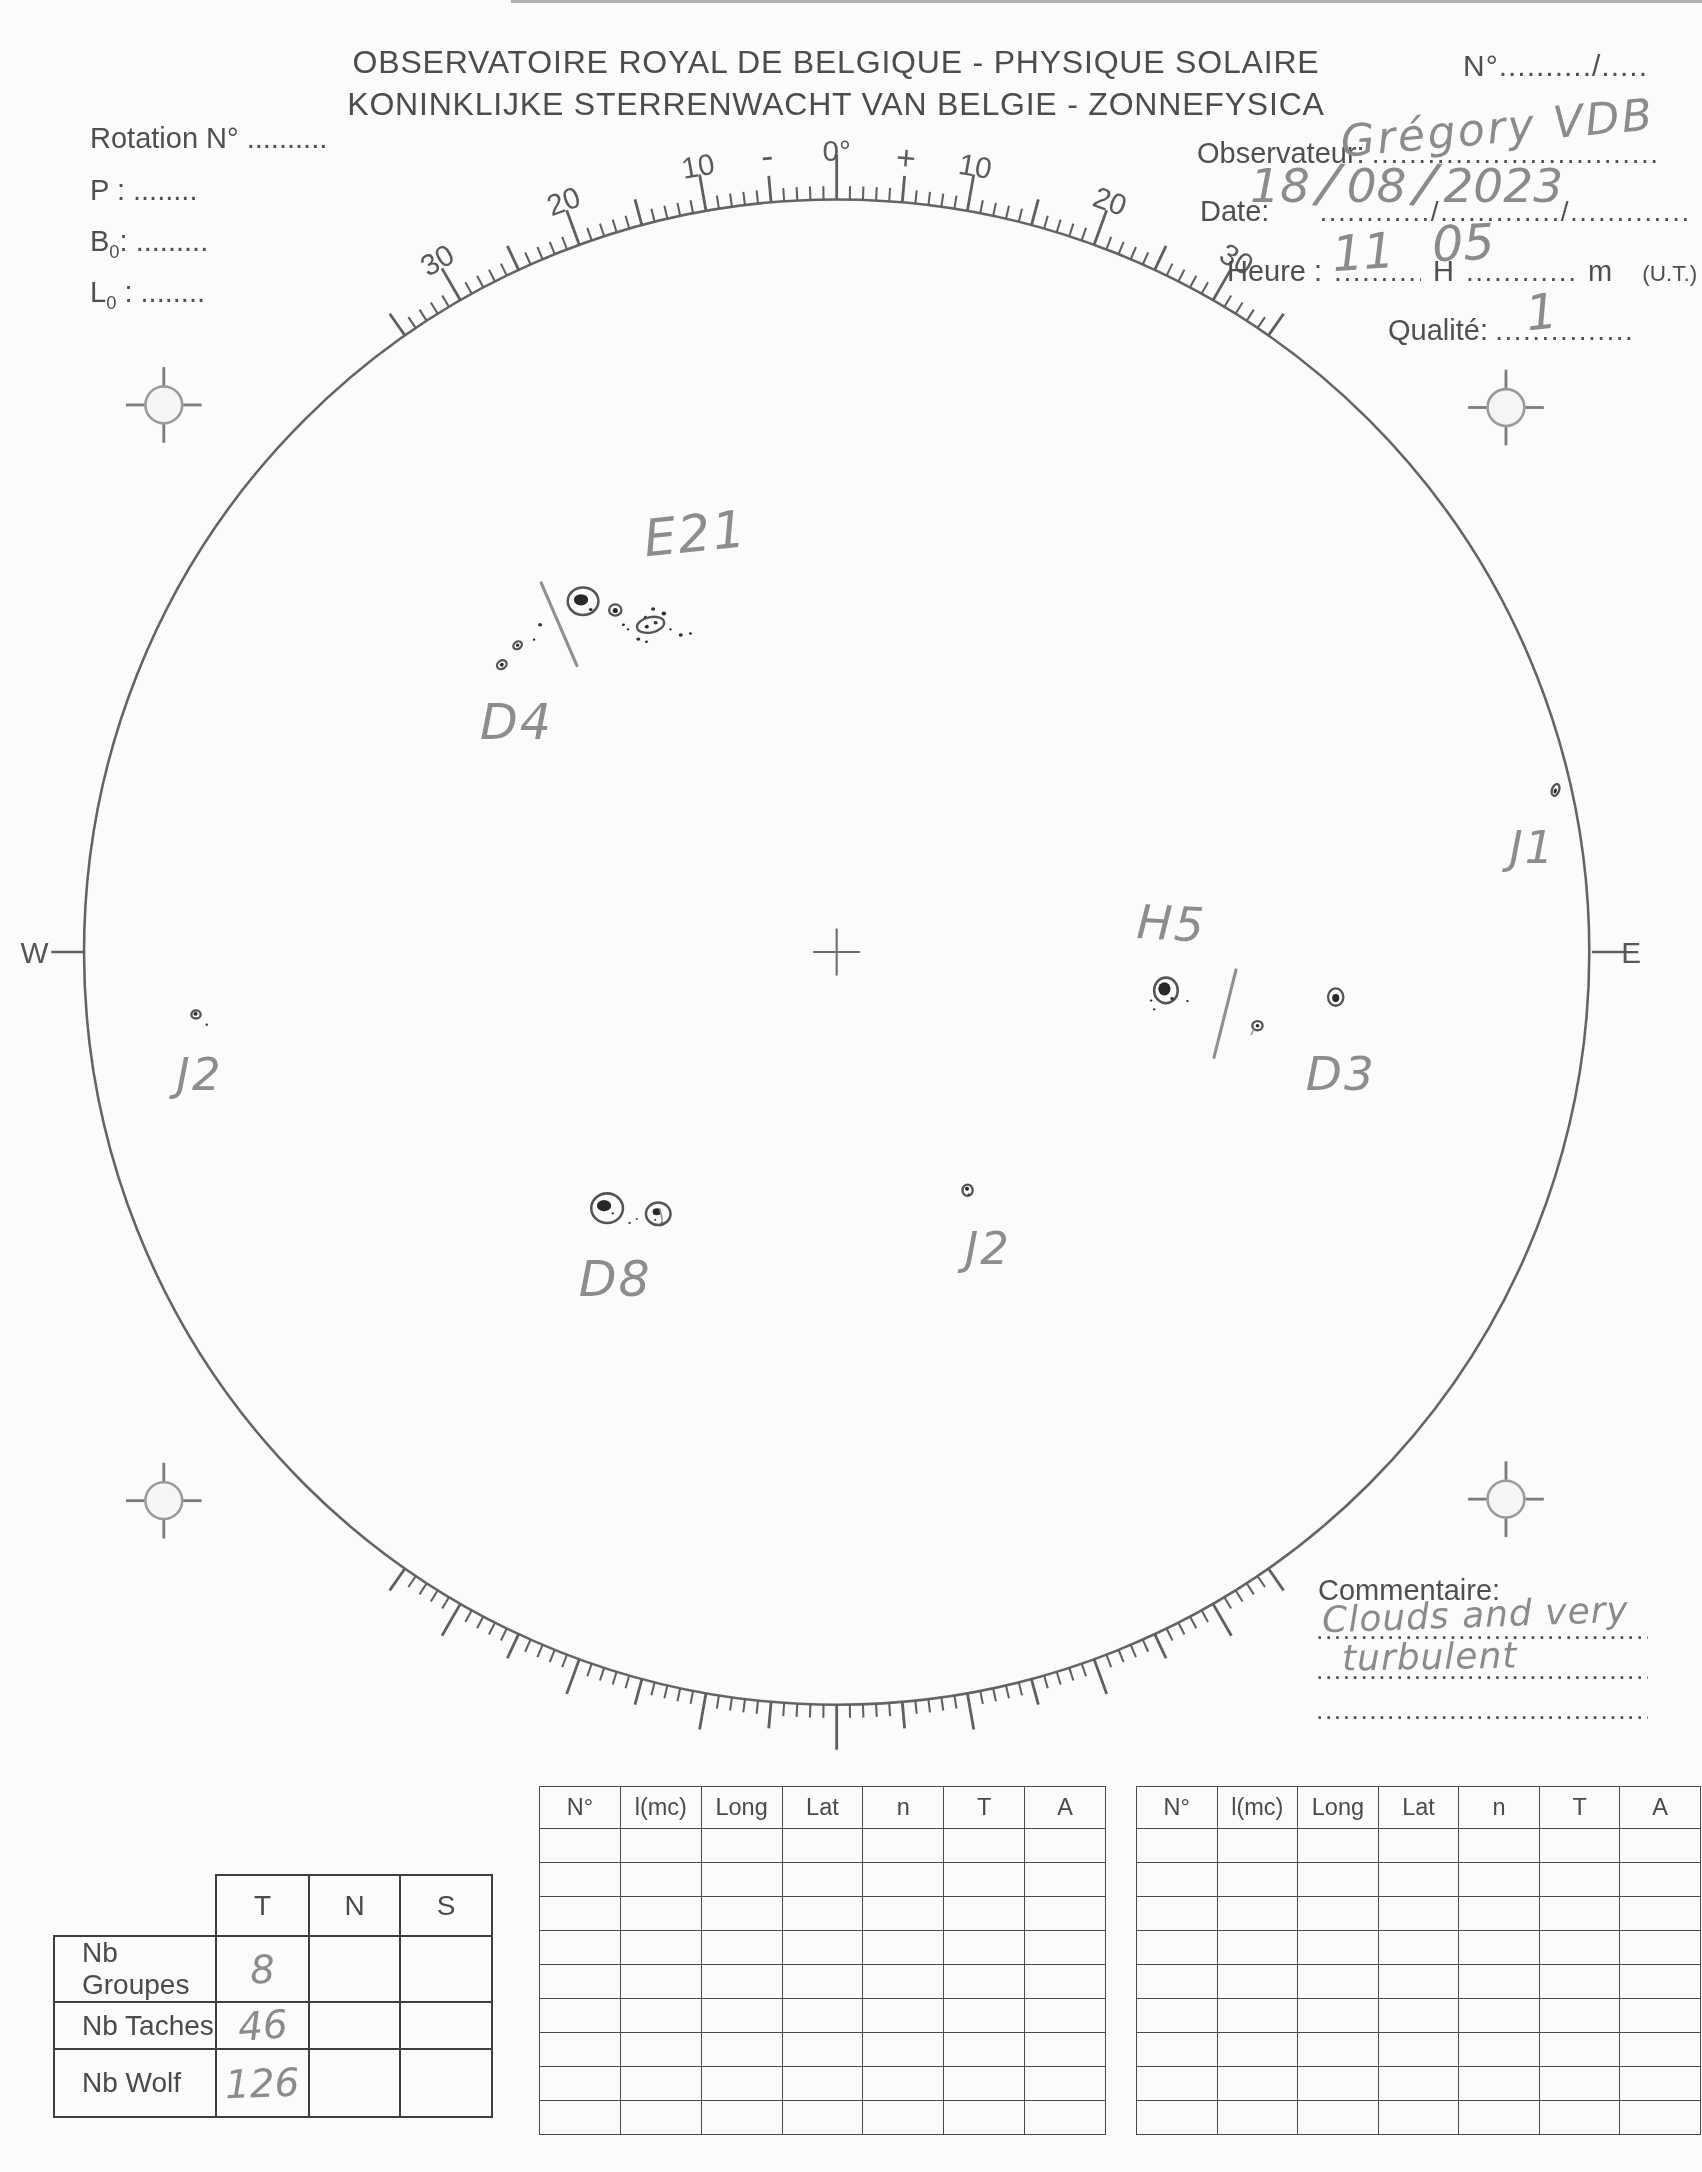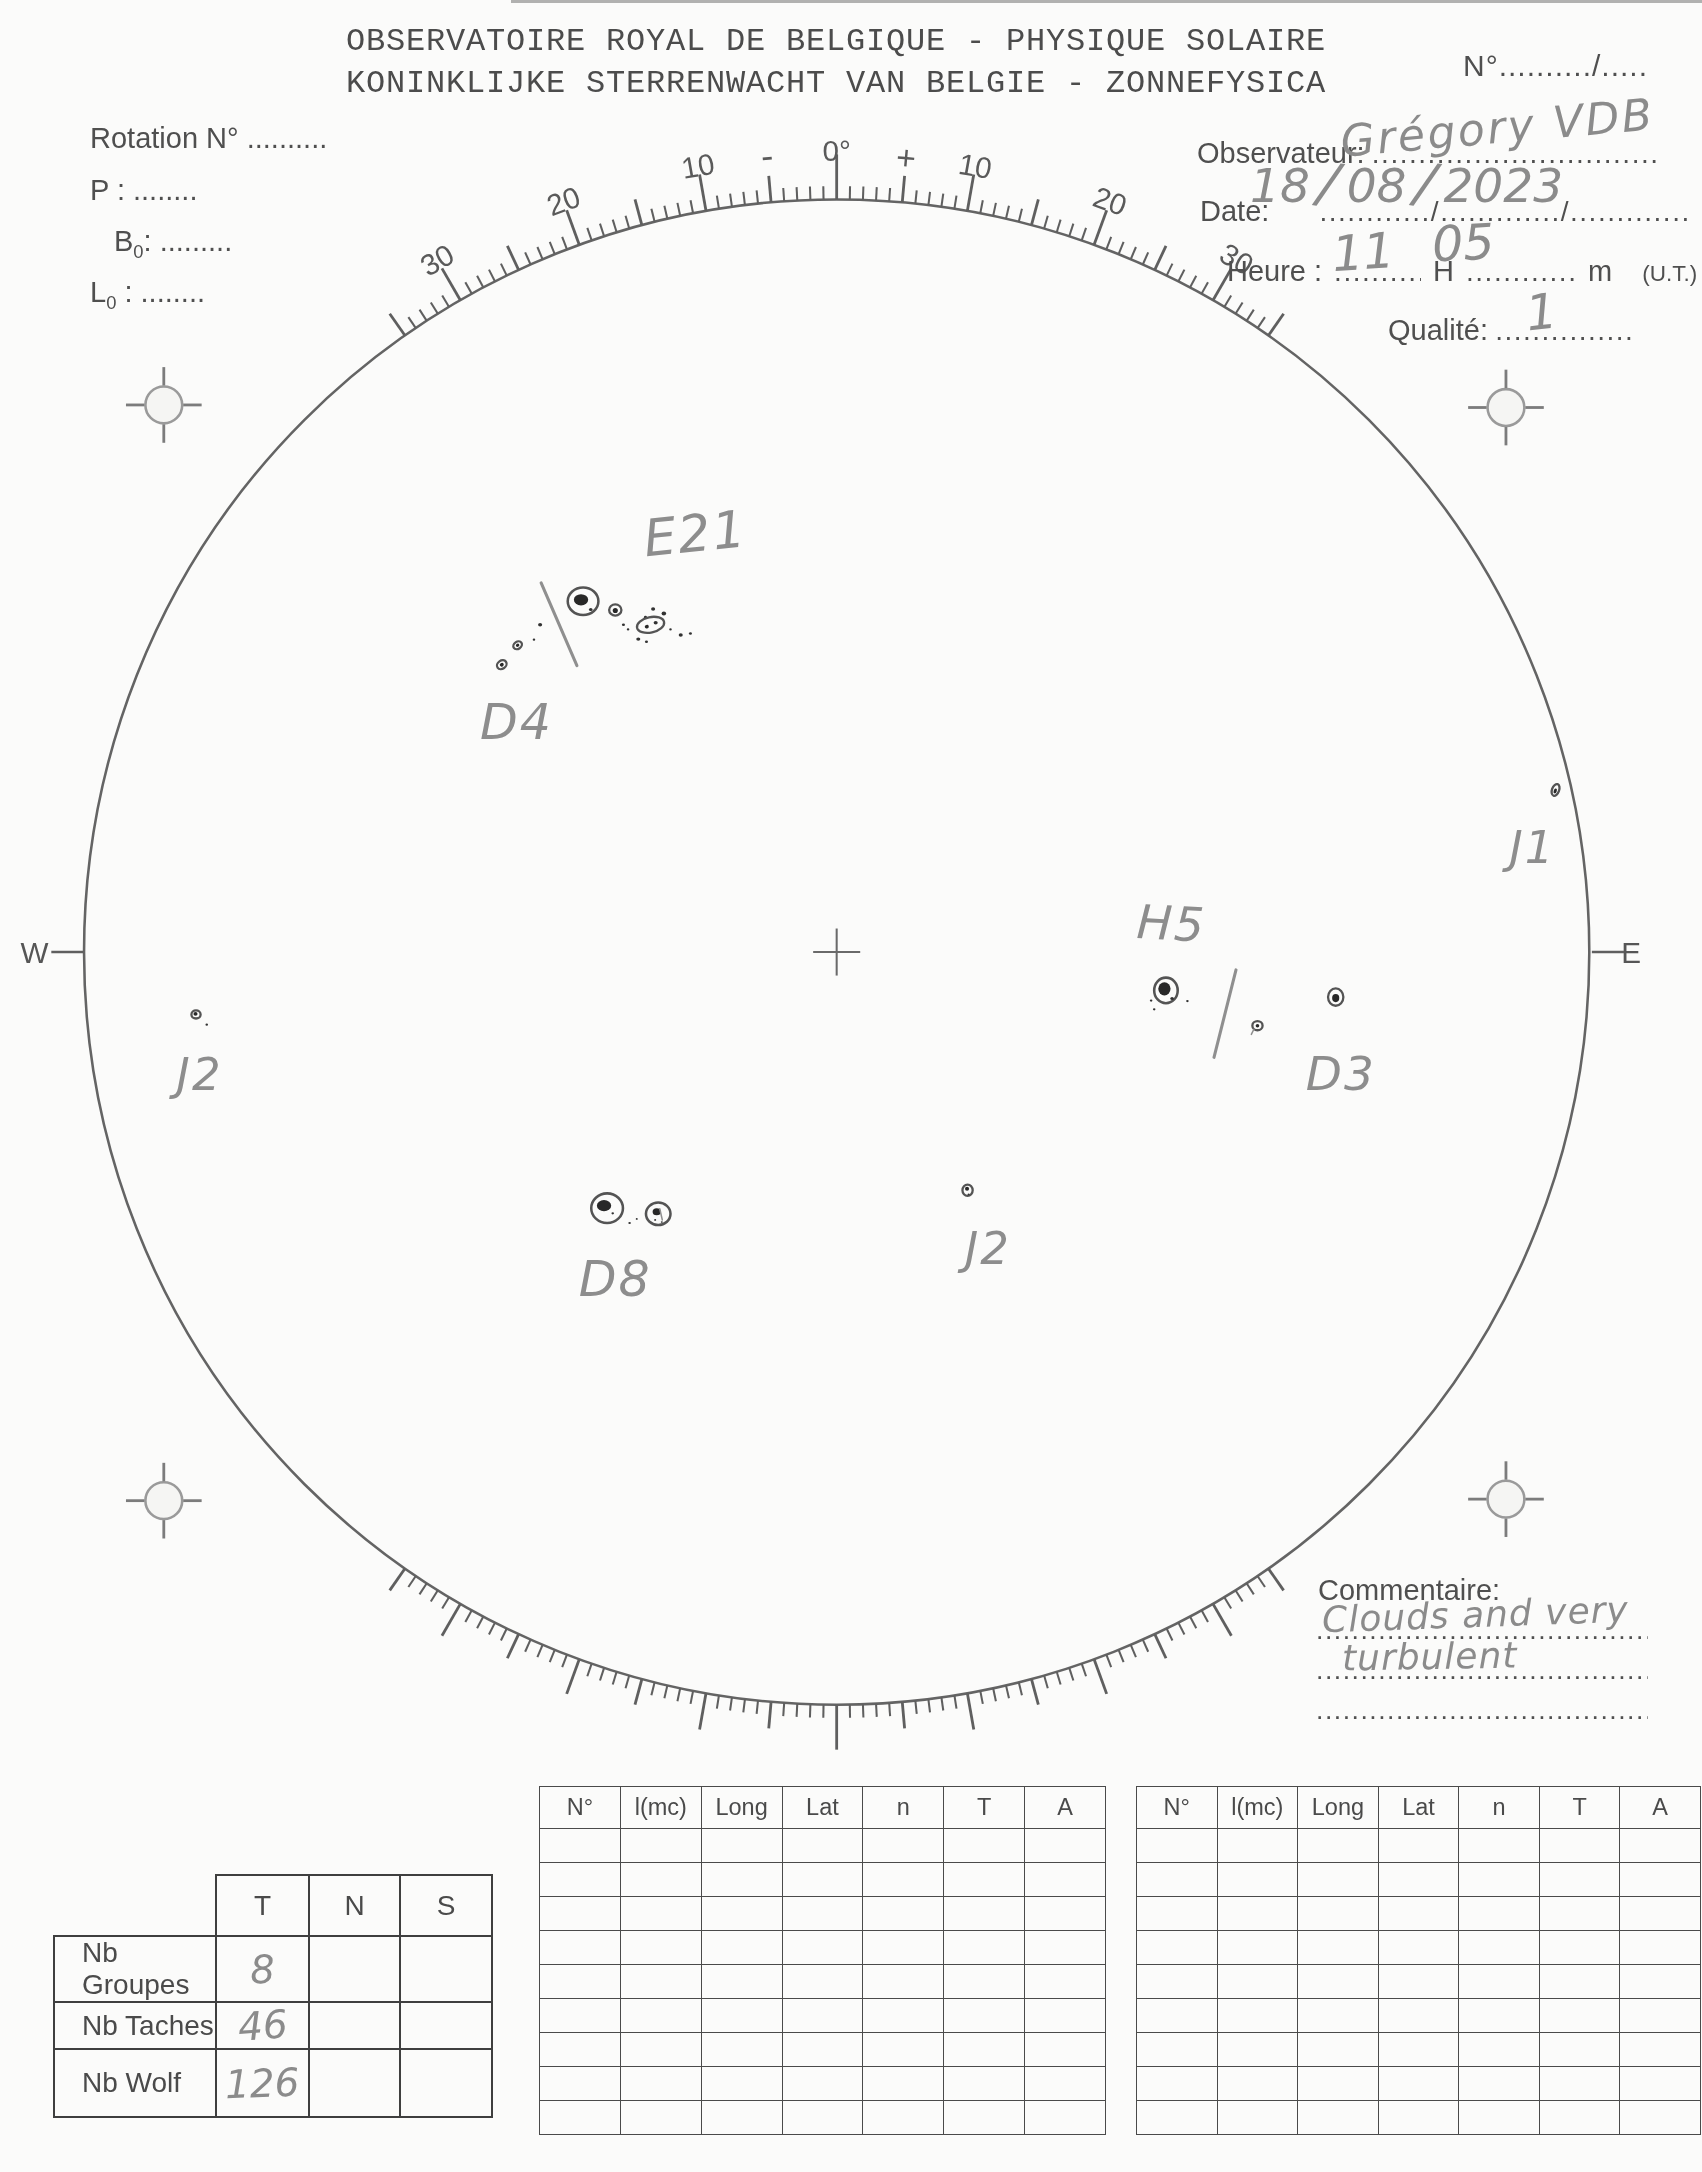--- a/index.html
+++ b/index.html
@@ -308,30 +308,30 @@
       <text x="1203" y="2535" font-size="96" fill="#8d8d8d" text-anchor="middle" font-style="italic" letter-spacing="4" font-family="&quot;DejaVu Sans&quot;, sans-serif">D8</text>
     </g>
     <g>
       <ellipse cx="1892" cy="2328" rx="10" ry="11" fill="none" stroke="#545454" stroke-width="4.5"></ellipse>
       <ellipse cx="1891" cy="2325" rx="4" ry="4" fill="#282828"></ellipse>
       <ellipse cx="1894" cy="2336" rx="2" ry="1.7" fill="#323232"></ellipse>
       <text x="1932" y="2472" font-size="88" fill="#8d8d8d" text-anchor="middle" font-style="italic" letter-spacing="4" font-family="&quot;DejaVu Sans&quot;, sans-serif">J2</text>
     </g>
   </svg>
 
-<div class="abs title" style="left:317px;top:21px;width:1038px;font-family:Liberation Mono, monospace;">
+<div class="abs title" style="left:317px;top:41px;width:1038px;">
   <div>OBSERVATOIRE ROYAL DE BELGIQUE - PHYSIQUE SOLAIRE</div>
   <div>KONINKLIJKE STERRENWACHT VAN BELGIE - ZONNEFYSICA</div>
 </div>
 
 <div class="abs field" style="left:1463px;top:49px;font-size:30px;letter-spacing:1px;">N°........../.....</div>
 
 <div class="abs field" style="left:90px;top:122px;">Rotation N° ..........</div>
 <div class="abs field" style="left:90px;top:174px;">P : ........</div>
-<div class="abs field" style="left:90px;top:225px;margin-left:24px;">
+<div class="abs field" style="left:90px;top:225px;">
   <span>B</span><sub>0</sub><span>: .........</span>
 </div>
 <div class="abs field" style="left:90px;top:276px;text-align:right;">
   <span>L</span><sub>0</sub><span> : ........</span>
 </div>
 
 <div class="abs field frow" style="left:1197px;top:137px;">
   <span>Observateur:</span>
   <span class="dots" style="width:286px;margin-left:7.2px;font-size:28px;">......................................</span>
 </div>

